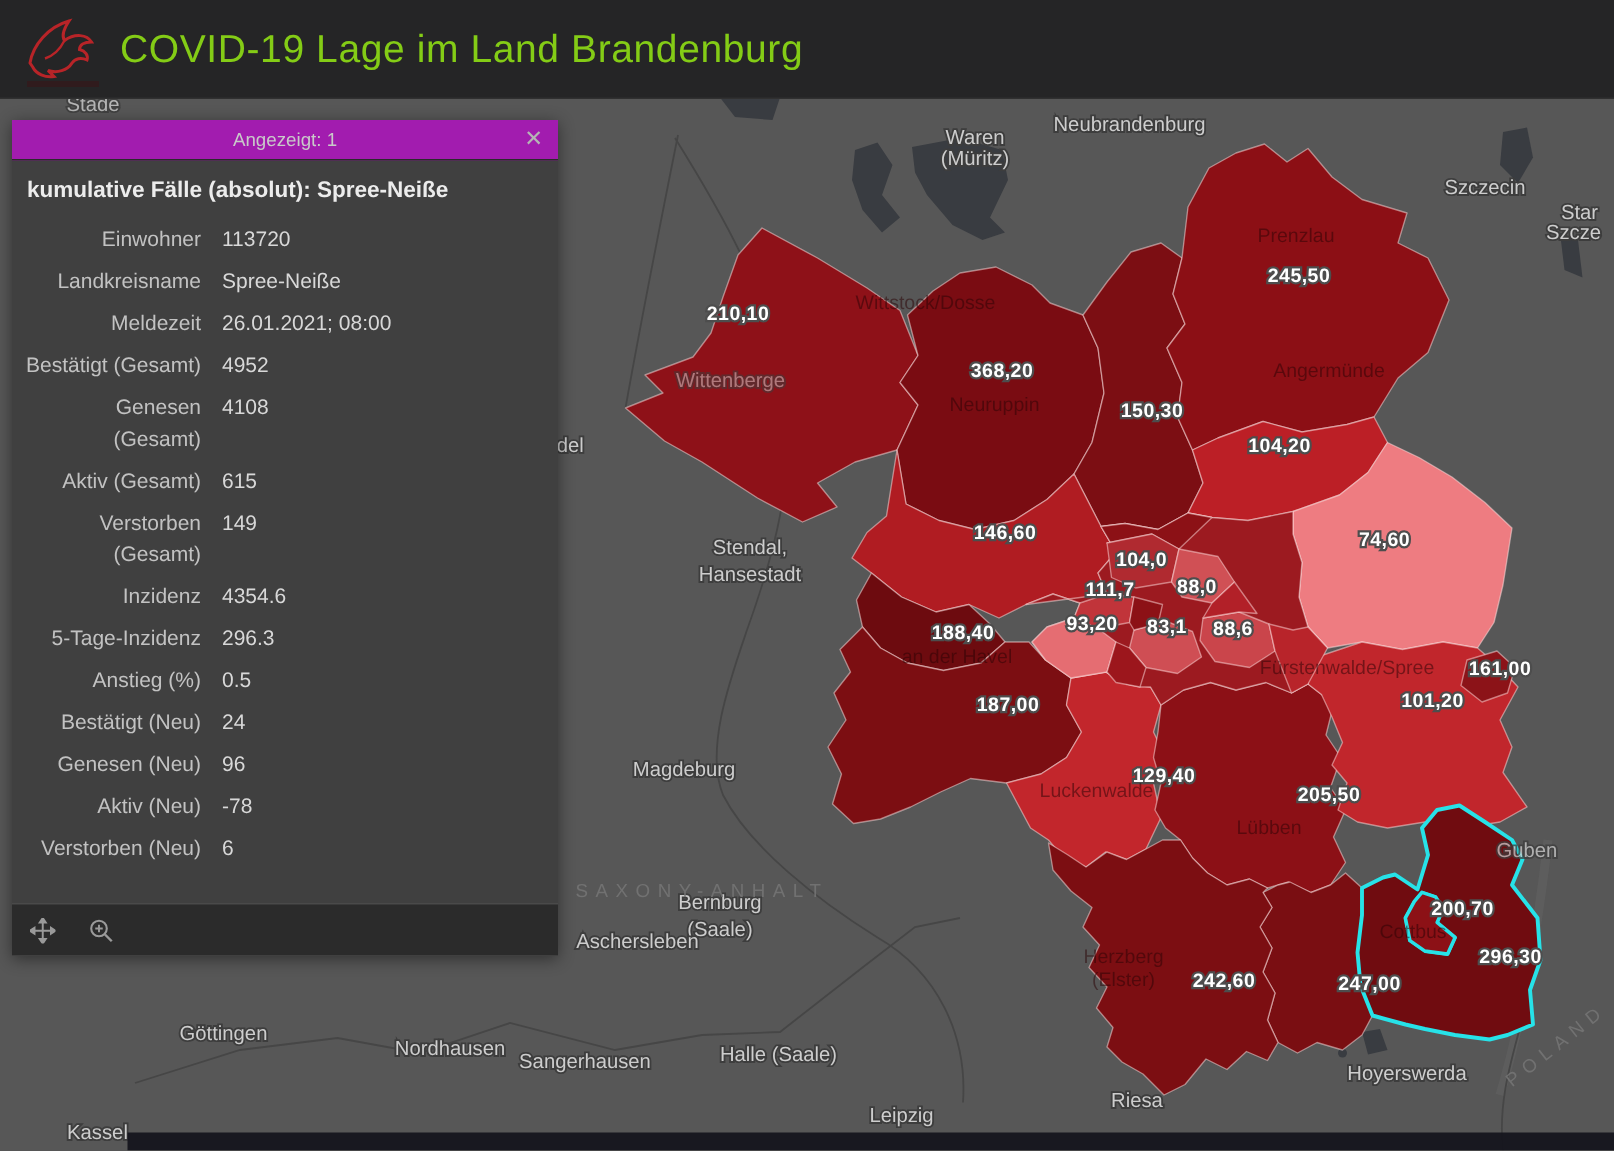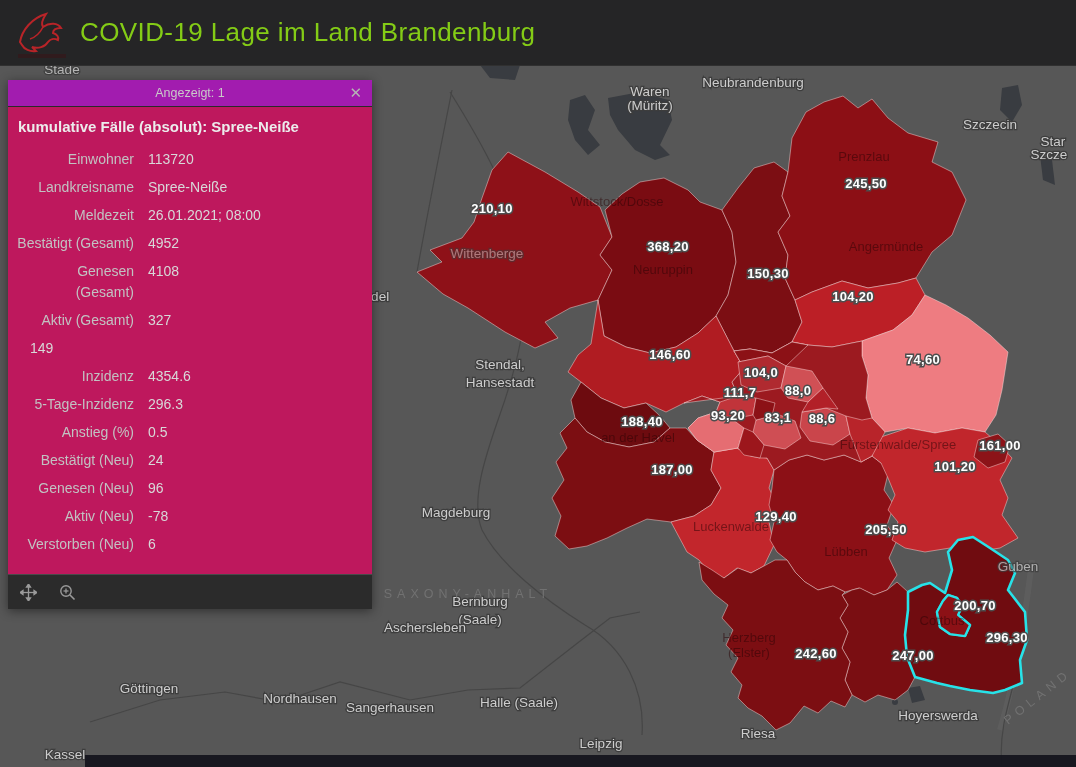--- a/index.html
+++ b/index.html
@@ -26,21 +26,21 @@
   .lbl-faint{font-family:"Liberation Sans",sans-serif;font-size:13px;fill:#2a0305;opacity:.5;text-anchor:middle;}
   .lbl-region{font-family:"Liberation Sans",sans-serif;font-size:12.5px;fill:#767676;
               letter-spacing:5px;text-anchor:middle;opacity:.85;}
 
   
   #popup{position:absolute;left:8px;top:80px;width:364px;z-index:6;
          box-shadow:0 2px 10px rgba(0,0,0,.45);font-size:14px;}
   #popup .bar{height:26px;background:#a21caf;color:#c9c9c9;display:flex;align-items:center;
               justify-content:center;position:relative;font-size:12.5px;border-bottom:1px solid #2a2a2a;}
   #popup .bar .x{position:absolute;right:10px;top:3px;font-size:15px;color:#b5b5b5;cursor:pointer;line-height:20px;}
-  #popup .body{background:#be185d;color:#d6d6d6;padding:9px 10px 12px 8px;}
+  #popup .body{background:#404040;color:#d6d6d6;padding:9px 10px 19px 8px;}
   #popup .ptitle{font-weight:bold;font-size:15px;color:#ececec;margin:2px 0 14px 2px;}
   .frow{display:flex;margin-bottom:7px;line-height:21px;}
   .flabel{width:118px;min-width:118px;text-align:right;color:#c2c2c2;}
   .fvalue{margin-left:14px;color:#d8d8d8;}
   #popup .foot{height:34px;background:#2b2b2b;border-top:1px solid #4a4a4a;
                display:flex;align-items:center;padding-left:12px;gap:22px;}
   #popup .foot svg{display:block;cursor:pointer;}
 
   
   #botbar{position:absolute;left:85px;top:755px;width:991px;height:12px;background:#15151d;opacity:.95;z-index:3;}
@@ -199,23 +199,24 @@
           <div class="frow">
             <span class="flabel">Bestätigt (Gesamt)</span>
             <span class="fvalue">4952</span>
           </div>
           <div class="frow">
             <span class="flabel">Genesen (Gesamt)</span>
             <span class="fvalue">4108</span>
           </div>
           <div class="frow">
             <span class="flabel">Aktiv (Gesamt)</span>
-            <span class="fvalue">327</span>
-          </div>
-          <div class="frow">
+            <span class="fvalue">615</span>
+          </div>
+          <div class="frow">
+            <span class="flabel">Verstorben (Gesamt)</span>
             <span class="fvalue">149</span>
           </div>
           <div class="frow">
             <span class="flabel">Inzidenz</span>
             <span class="fvalue">4354.6</span>
           </div>
           <div class="frow">
             <span class="flabel">5-Tage-Inzidenz</span>
             <span class="fvalue">296.3</span>
           </div>

